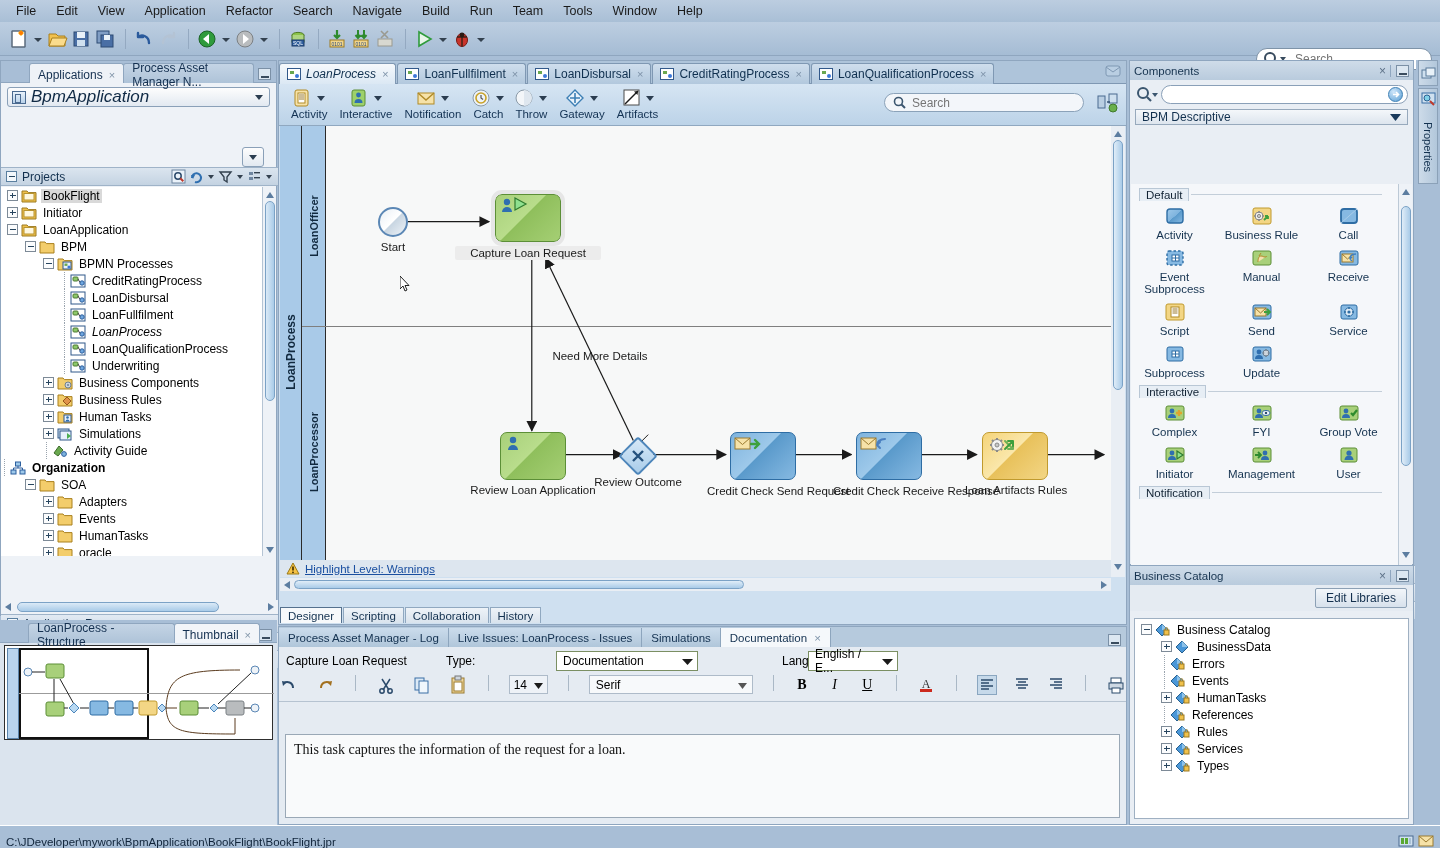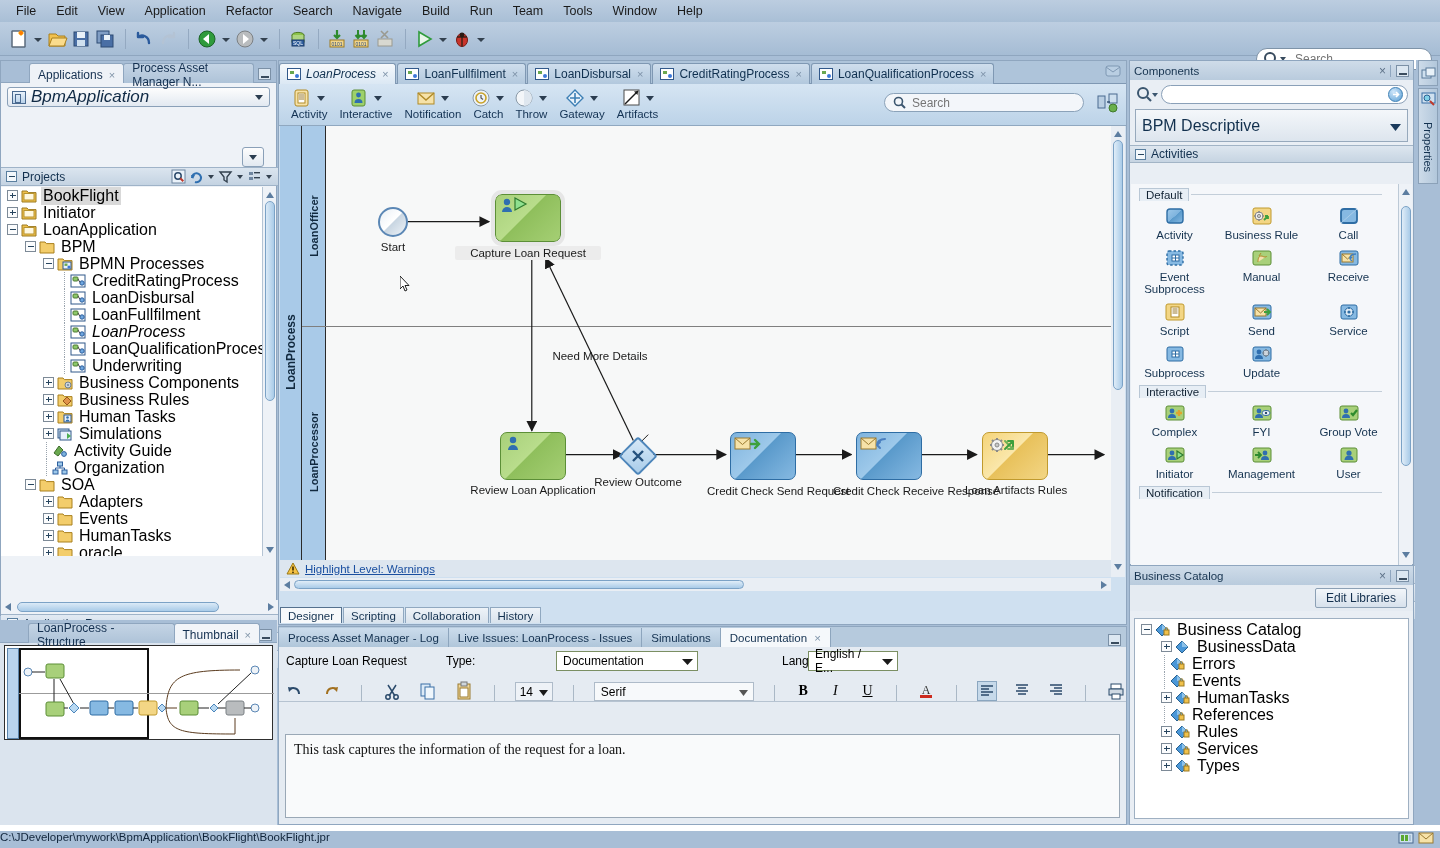--- a/index.html
+++ b/index.html
@@ -82,21 +82,21 @@
   .projects-bar {
     height:19px; background:linear-gradient(to bottom,#dbe5ef,#c4d3e2); border-top:1px solid #9fb3c8;
     border-bottom:1px solid #9fb3c8; display:flex; align-items:center; padding:0 5px; font-size:12px; color:#12304e;
   }
   .minus-box{width:11px;height:11px;border:1px solid #5a7falign;border:1px solid #5a7f9f;background:#f3f8fc;position:relative;margin-right:5px;}
   .minus-box:after{content:"";position:absolute;left:2px;top:4px;width:6px;height:1px;background:#27455f;}
   .pb-icons{margin-left:auto;display:flex;align-items:center;gap:3px;}
   .pb-ic{width:15px;height:15px;position:relative;}
 
   .tree { position:absolute; left:0; top:64px; right:14px; bottom:43px; background:#fff; overflow:hidden; }
-  .tnode { height:17px; display:flex; align-items:center; font-size:16px; white-space:nowrap; color:#000;}
+  .tnode { height:17px; display:flex; align-items:center; font-size:12px; white-space:nowrap; color:#000;}
   .tnode .exp { width:11px;height:11px;border:1px solid #7d8a97;background:#fbfcfd;margin-right:3px;position:relative;flex:0 0 11px;}
   .tnode .exp:before{content:"";position:absolute;left:2px;top:4px;width:6px;height:1px;background:#27455f;}
   .tnode .exp.plus:after{content:"";position:absolute;left:4px;top:2px;width:1px;height:5px;background:#27455f;}
   .tnode .dots{width:9px;flex:0 0 9px;height:17px;position:relative;}
   .tnode .dots:after{content:"";position:absolute;left:3px;top:0;width:1px;height:17px;background:repeating-linear-gradient(to bottom,#9aa4ae 0 1px,transparent 1px 2px);}
   .tnode .ic { width:16px;height:14px;margin-right:4px;flex:0 0 16px;position:relative;}
   .tnode.sel .lbl{background:#d9d9d9;}
   .tnode .lbl{padding:0 2px;}
 
   .vscroll {position:absolute;right:0;top:64px;bottom:43px;width:14px;background:#eef2f7;border-left:1px solid #b5c4d4;}
@@ -170,35 +170,35 @@
   
   .dock{left:278px;top:626px;width:849px;height:199px;background:#e5ebf2;border:1px solid #8fa6bf;}
   .dock-tabs{height:20px;display:flex;align-items:flex-end;background:#b6cadd;}
   .dtab{height:19px;padding:0 9px;font-size:11.5px;display:flex;align-items:center;
         background:linear-gradient(to bottom,#cbdcec,#b0c6da);border-right:1px solid #8da5bd;color:#12304f;}
   .dtab.active{background:#f5f8fb;}
   .dtab .x{margin-left:7px;color:#7d92a8;}
   .doc-row1{height:28px;display:flex;align-items:center;padding-left:7px;gap:0;background:#e5ebf2;}
   .doc-sel{height:20px;border:1px solid #7b8f63;background:#fff;display:flex;align-items:center;padding:0 4px 0 6px;font-size:12px;}
   .doc-sel .cd{margin-left:auto;padding-left:10px;}
-  .doc-row2{height:27px;display:flex;align-items:flex-end;padding-left:6px;gap:16px;background:#e5ebf2;border-bottom:1px solid #b6c3d1;}
+  .doc-row2{height:27px;display:flex;align-items:flex-start;gap:16px;background:#e5ebf2;border-bottom:1px solid #b6c3d1;}
   .ic-btn{width:20px;height:20px;position:relative;}
   .vsep{width:1px;height:16px;background:#aab8c6;margin:0 4px;}
   .size-sel{width:46px;height:19px;background:#eef2f7;border:1px solid #aebbc9;display:flex;align-items:center;padding-left:4px;font-size:12px;}
   .font-sel{width:196px;height:19px;background:#f7f9fb;border:1px solid #aebbc9;display:flex;align-items:center;padding-left:6px;font-size:12px;}
   .doc-body{position:absolute;left:6px;right:6px;top:107px;bottom:6px;background:#f9fafb;border:1px solid #9aa8b6;padding:7px 8px;
             font-family:"Liberation Serif",serif;font-size:14px;color:#111;}
 
   
   .comp{left:1129px;top:60px;width:285px;height:505px;background:#e9eef4;}
   .comp-search{height:22px;margin:3px 5px 0 5px;display:flex;align-items:center;}
   .comp-search .qi{width:26px;height:19px;position:relative;}
   .comp-search .inp{flex:1;height:19px;background:#fff;border:1px solid #8aa0b8;border-radius:10px;display:flex;align-items:center;padding:0 4px;}
   .comp-search .go{width:15px;height:15px;border-radius:50%;background:radial-gradient(circle at 35% 30%,#cfe6fa,#5b9fd4);border:1px solid #3d7fb4;margin-left:auto;position:relative;}
-  .comp-dd{height:33px;margin:4px 5px 3px 5px;background:linear-gradient(to bottom,#f4f7fa,#dde5ee);border:1px solid #97a9bc;display:flex;align-items:center;padding-left:6px;font-size:16px;color:#12304e;}
+  .comp-dd{height:16px;margin:4px 5px 3px 5px;background:linear-gradient(to bottom,#f4f7fa,#dde5ee);border:1px solid #97a9bc;display:flex;align-items:center;padding-left:6px;font-size:12px;color:#12304e;}
   .sect-head{height:18px;background:linear-gradient(to bottom,#dde6ef,#c6d4e2);border-top:1px solid #a2b4c6;border-bottom:1px solid #a2b4c6;display:flex;align-items:center;padding-left:5px;font-size:12px;color:#12304e;}
   .comp-grid{position:absolute;left:1px;right:15px;top:123px;height:381px;background:#f5f7fa;overflow:hidden;}
   .grp-label{display:flex;align-items:center;padding:4px 0 0 8px;}
   .grp-label .tag{font-size:11.5px;color:#123;background:#e7eef5;border:1px solid #b9c7d5;border-bottom:none;padding:0 6px;}
   .grp-label .ln{flex:1;height:1px;background:#c3ced9;margin-left:2px;margin-right:16px;}
   .icells{display:flex;flex-wrap:wrap;}
   .icell{width:87px;display:flex;flex-direction:column;align-items:center;padding:4px 0 2px 0;}
   .icell .ii{width:22px;height:22px;position:relative;}
   .icell .lb{font-size:11.5px;color:#14324f;margin-top:2px;text-align:center;line-height:12px;}
   .comp-v{position:absolute;right:1px;top:123px;height:381px;width:14px;background:#eef2f7;border-left:1px solid #bcc9d6;}
@@ -210,21 +210,21 @@
   .btn3d{height:20px;padding:0 10px;display:flex;align-items:center;font-size:12px;color:#132f4d;
          background:linear-gradient(to bottom,#f2f6fa,#d7e1ec);border:1px solid #8ca0b5;border-radius:2px;}
   .bcat-tree{position:absolute;left:4px;right:4px;top:52px;bottom:5px;background:#fff;border:1px solid #9fb0c2;overflow:hidden;padding-top:2px;}
 
   
   .redge{position:absolute;left:1416px;top:60px;width:24px;height:765px;background:#a8bed6;}
   .vtab{position:absolute;left:2px;width:20px;background:linear-gradient(to right,#cddbe9,#b2c7db);border:1px solid #8ba1b8;}
   .vtab span{position:absolute;left:50%;top:50%;transform:translate(-50%,-50%) rotate(90deg);white-space:nowrap;font-size:11px;color:#13314f;}
 
   
-  .statusbar{position:absolute;left:0;bottom:0;width:1440px;height:23px;background:#a8bed6;border-top:6px solid #ffffff;display:flex;align-items:flex-start;font-size:11.5px;color:#10243a;}
+  .statusbar{position:absolute;left:0;bottom:0;width:1440px;height:23px;background:#a8bed6;border-top:1px solid #ffffff;display:flex;align-items:flex-end;padding-left:6px;font-size:11.5px;color:#10243a;}
   .sb-right{margin-left:auto;display:flex;align-items:center;gap:4px;padding-right:6px;}
 
   .cursor-arrow{position:absolute;width:11px;height:16px;}
 </style>
 </head>
 <body>
 
 <div class="app">
 
   <div class="menubar">
@@ -569,21 +569,21 @@
           <span class="lbl">Simulations</span>
         </div>
         <div class="tnode" style="padding-left: 42px;">
           <span class="dots"></span>
           <span class="ic"><svg width="16" height="14" viewBox="0 0 16 14">
               <polygon points="2,9 7,2 11,6 6,12" fill="#6aa84f" stroke="#3d6b2b"></polygon>
               <circle cx="12" cy="10" r="2.4" fill="#7fb4de" stroke="#2c5f9e"></circle>
             </svg></span>
           <span class="lbl">Activity Guide</span>
         </div>
-        <div class="tnode" style="padding-left: 42px;">
+        <div class="tnode" style=" font-weight: bold;">
           <span class="dots"></span>
           <span class="ic"><svg width="16" height="14" viewBox="0 0 16 14">
               <rect x="5.5" y="1" width="5" height="4" fill="#9ec9ea" stroke="#2c5f9e"></rect>
               <rect x="1" y="9" width="5" height="4" fill="#9ec9ea" stroke="#2c5f9e"></rect>
               <rect x="10" y="9" width="5" height="4" fill="#9ec9ea" stroke="#2c5f9e"></rect>
               <path d="M8 5 v2 M3.5 9 V7 h9 v2" fill="none" stroke="#2c5f9e"></path>
             </svg></span>
           <span class="lbl">Organization</span>
         </div>
         <div class="tnode" style="padding-left: 24px;">
@@ -1191,24 +1191,20 @@
 
     <div class="comp-dd">
       <span>BPM Descriptive</span>
       <span style="margin-left:auto;padding-right:6px;">
         <svg width="11" height="7" viewBox="0 0 11 7">
             <polygon points="0,0 11,0 5.5,7" fill="#1a3a5c"></polygon>
           </svg>
       </span>
     </div>
 
-    <div class="sect-head">
-      <div class="minus-box"></div>
-      <span>Activities</span>
-    </div>
 
     <div class="comp-grid">
       <div class="grp-label">
         <span class="tag">Default</span>
         <span class="ln"></span>
       </div>
       <div class="icells">
         <div class="icell">
           <div class="ii"><svg width="22" height="22" viewBox="0 0 22 22">
                 <rect x="3" y="4" width="16" height="14" rx="3" fill="url(#bg1)" stroke="#2e6da4" stroke-width="1.4"></rect>

